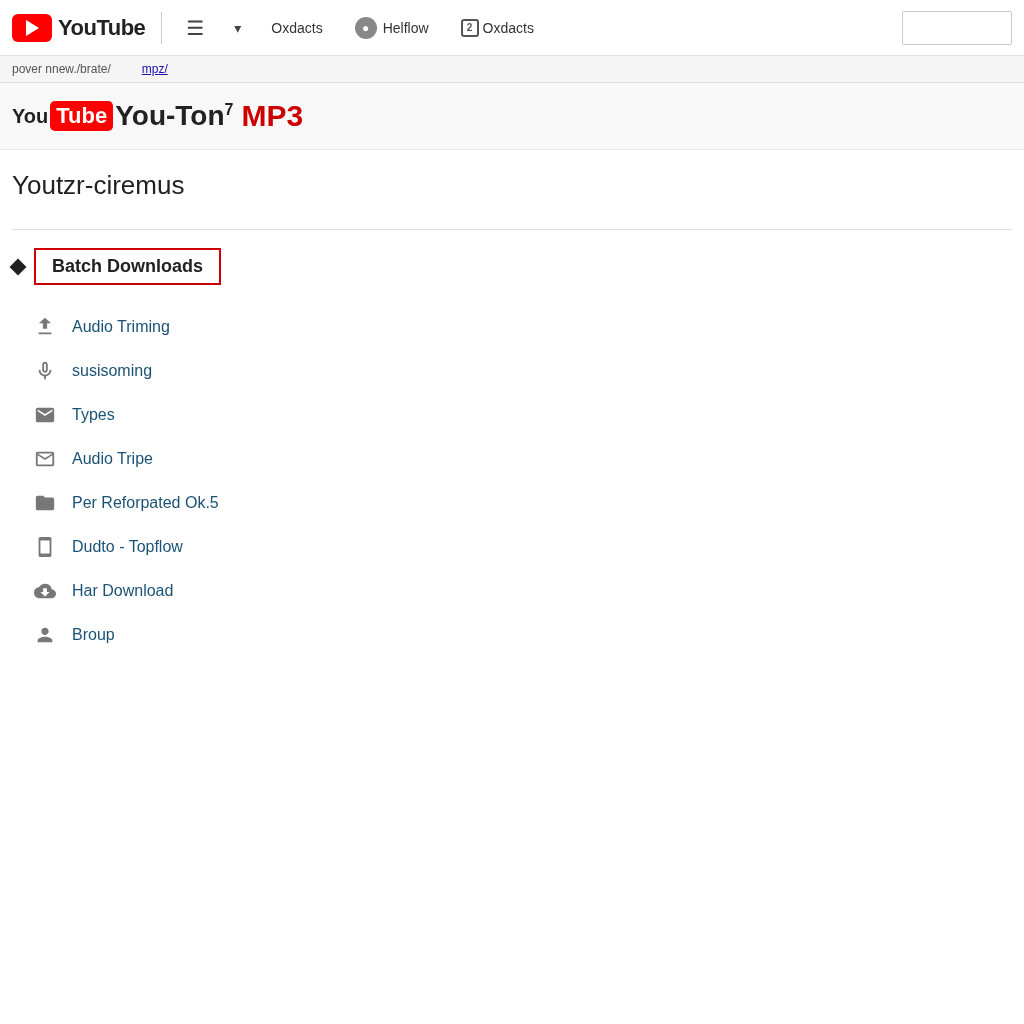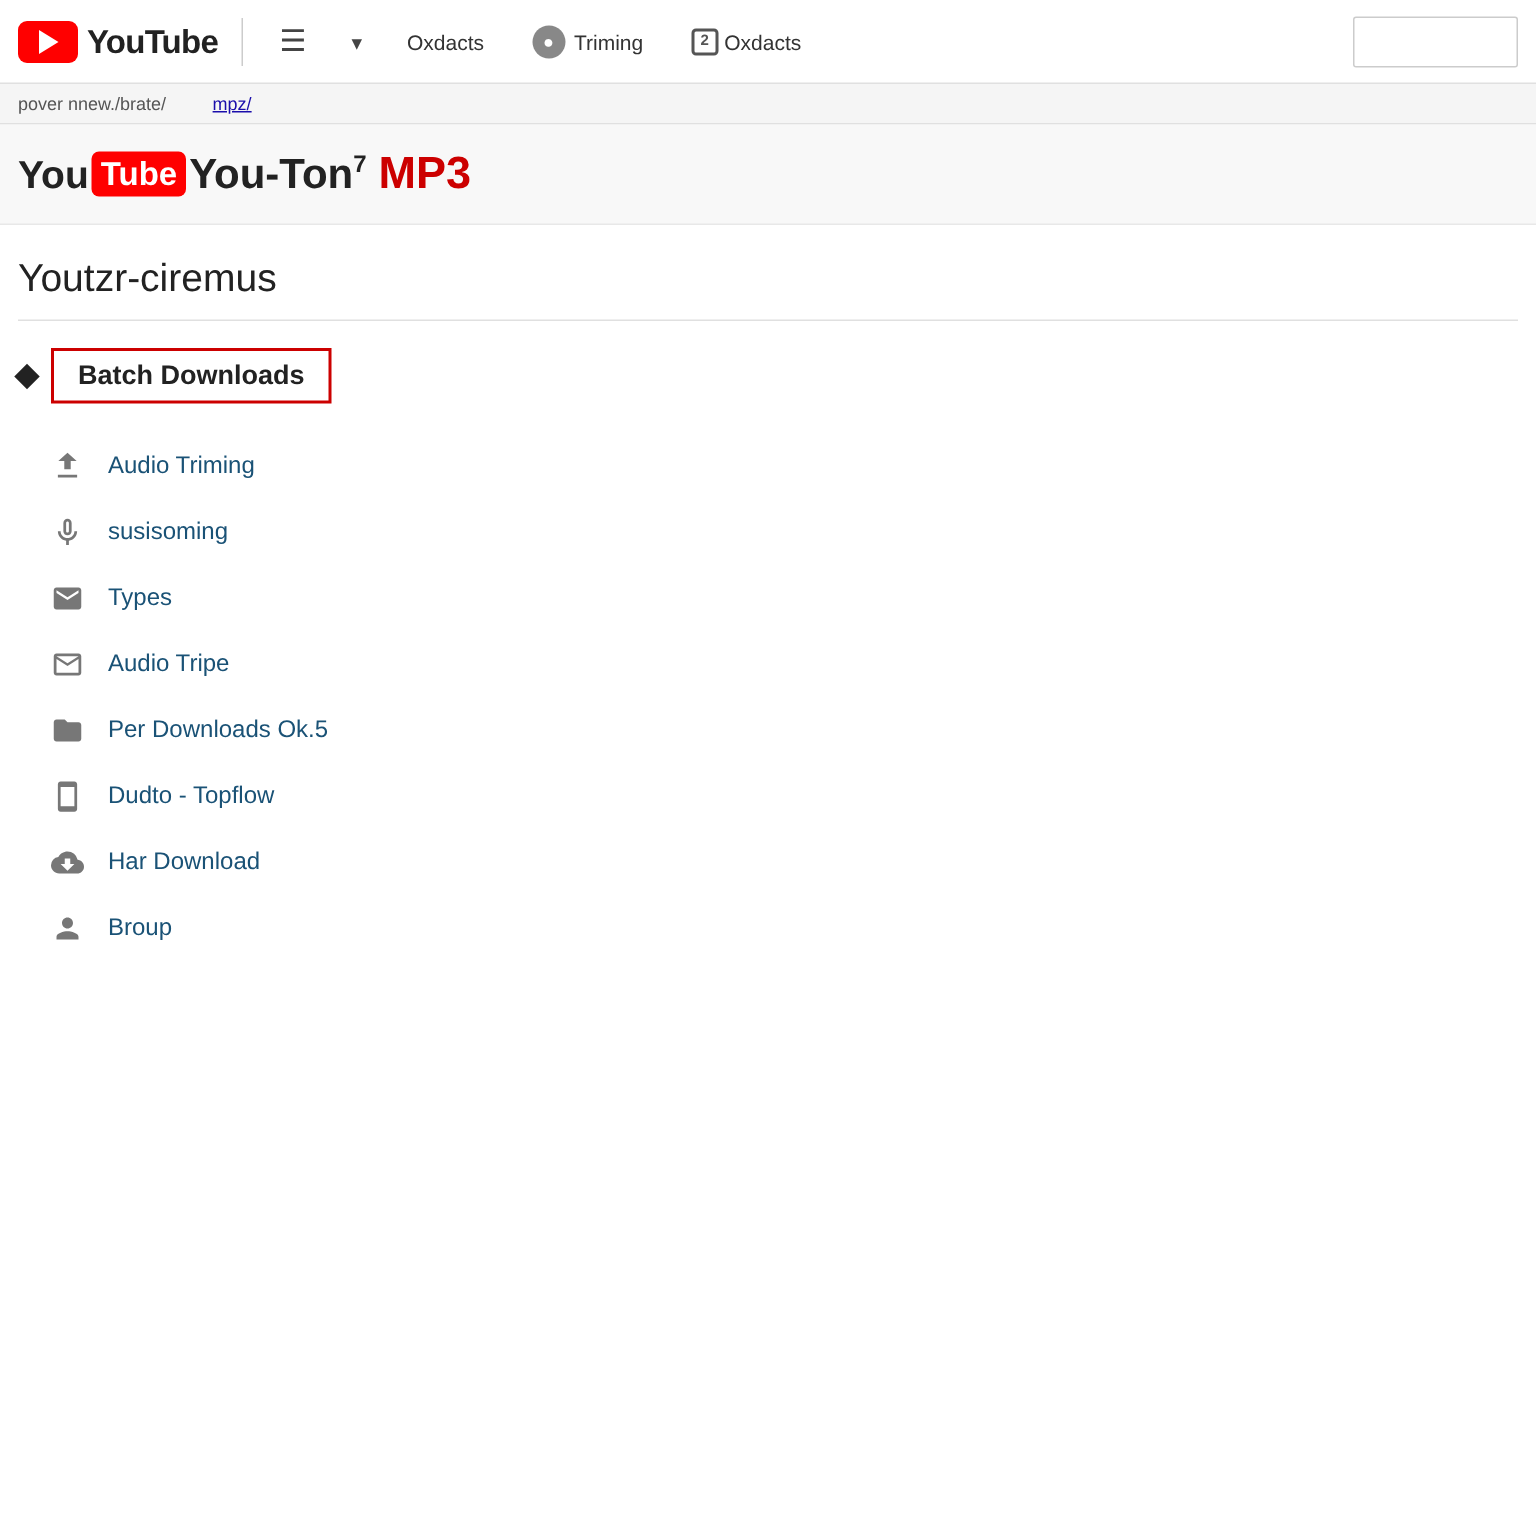--- a/index.html
+++ b/index.html
@@ -124,21 +124,21 @@
     
     .logo-banner {
       background: #f8f8f8;
       padding: 16px 12px;
       display: flex;
       align-items: center;
       gap: 0;
       border-bottom: 1px solid #e8e8e8;
     }
     .logo-you {
-      font-size: 26px;
+      font-size: 20px;
       font-weight: bold;
       color: #222;
     }
     .logo-tube-box {
       background: #ff0000;
       border-radius: 5px;
       padding: 2px 6px;
       color: #fff;
       font-size: 22px;
       font-weight: bold;
@@ -162,21 +162,21 @@
     }
 
     
     .main-content {
       padding: 20px 12px;
     }
     .page-title {
       font-size: 26px;
       font-weight: normal;
       color: #222;
-      margin-bottom: 12px;
+      margin-bottom: 28px;
     }
     .page-divider {
       border: none;
       border-top: 1px solid #e0e0e0;
       margin-bottom: 18px;
     }
 
     
     .batch-downloads-row {
       display: flex;
@@ -239,21 +239,21 @@
   <div class="header-divider"></div>
   <span class="header-hamburger">☰</span>
   <span class="header-dropdown-arrow">▾</span>
 
   <div class="header-nav-item">
     <span>Oxdacts</span>
   </div>
 
   <div class="header-nav-item">
     <div class="header-nav-icon">●</div>
-    <span>Triming</span>
+    <span>Helflow</span>
   </div>
 
   <div class="header-nav-item header-nav-badge">
     <div class="badge-box">2</div>
     <span>Oxdacts</span>
   </div>
 
   <input class="header-search" type="text" style="">
 </header>
 
@@ -316,21 +316,21 @@
       </span>
       <span>Audio Tripe</span>
     </li>
 
     <li class="menu-item">
       <span class="menu-item-icon">
         <svg viewBox="0 0 24 24" xmlns="http://www.w3.org/2000/svg">
           <path d="M10 4H4c-1.1 0-2 .9-2 2v12c0 1.1.9 2 2 2h16c1.1 0 2-.9 2-2V8c0-1.1-.9-2-2-2h-8l-2-2z"></path>
         </svg>
       </span>
-      <span>Per Downloads Ok.5</span>
+      <span>Per Reforpated Ok.5</span>
     </li>
 
     <li class="menu-item">
       <span class="menu-item-icon">
         <svg viewBox="0 0 24 24" xmlns="http://www.w3.org/2000/svg">
           <path d="M17 1.01L7 1c-1.1 0-2 .9-2 2v18c0 1.1.9 2 2 2h10c1.1 0 2-.9 2-2V3c0-1.1-.9-1.99-2-1.99zM17 19H7V5h10v14z"></path>
         </svg>
       </span>
       <span>Dudto - Topflow</span>
     </li>

